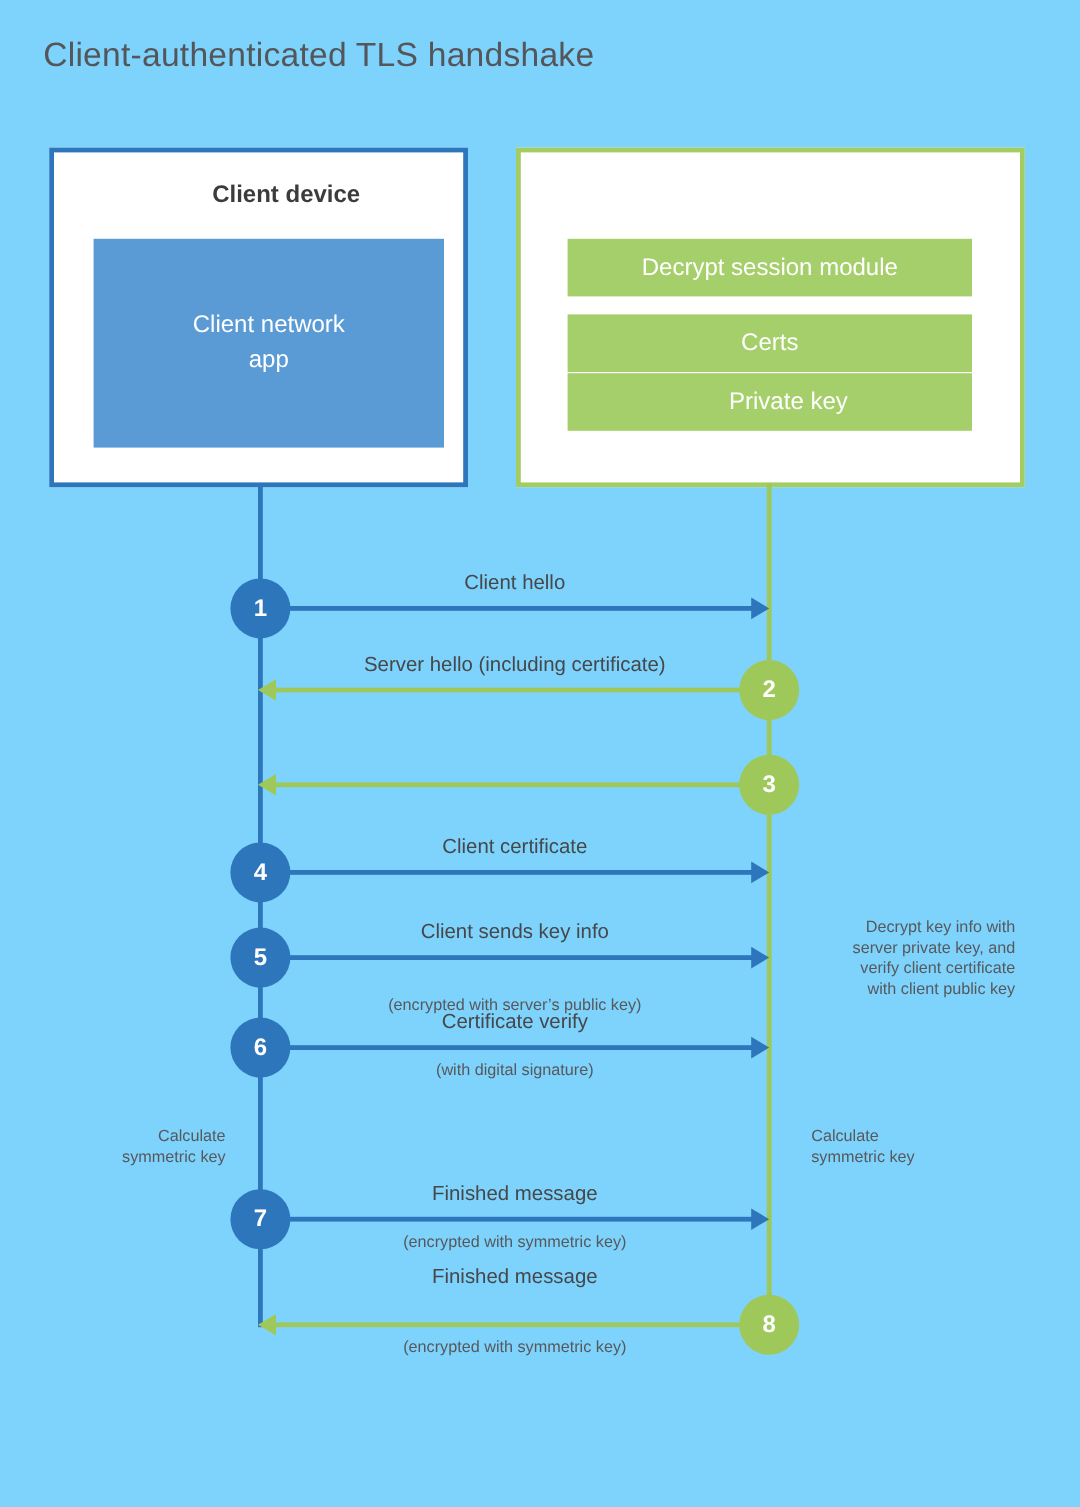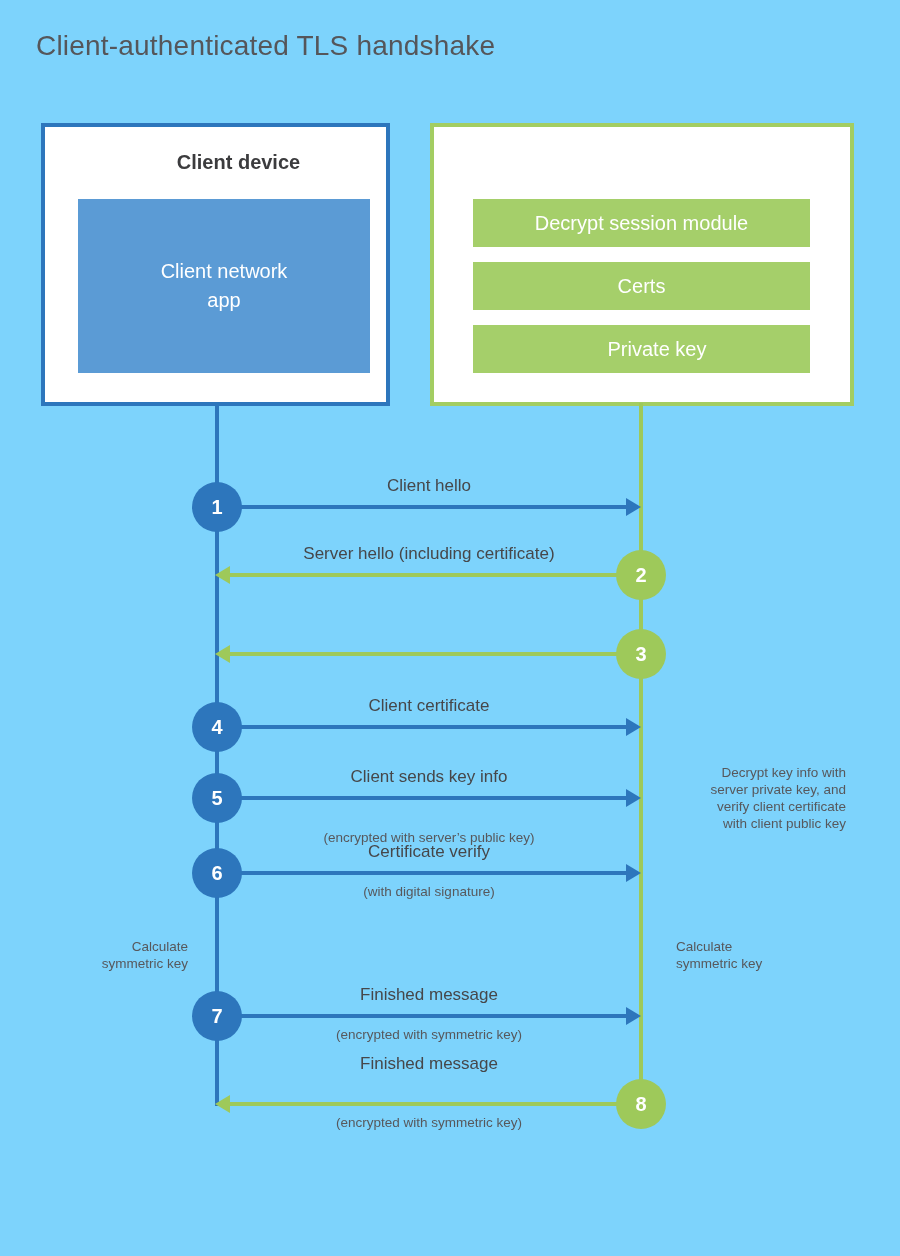--- a/index.html
+++ b/index.html
@@ -55,21 +55,21 @@
   .server-bar {
     position: absolute;
     left: 39px; width: 337px; height: 48px;
     background: #a5cf6a;
     color: #ffffff;
     font-size: 20px;
     display: flex; align-items: center; justify-content: center;
   }
   .bar-1 { top: 72px; }
   .bar-2 { top: 135px; }
-  .bar-3 { top: 198px; padding-left: 31px; }
+  .bar-3 { top: 184px; padding-left: 31px; }
 
   
   .v-line { position: absolute; width: 4px; z-index: 1; }
   .v-blue  { left: 215px; top: 403px; height: 703px; background: #2d76bc; }
   .v-green { left: 639px; top: 403px; height: 678px; background: #9ec95a; }
 
   
   .step-circle {
     position: absolute;
     width: 50px; height: 50px;

